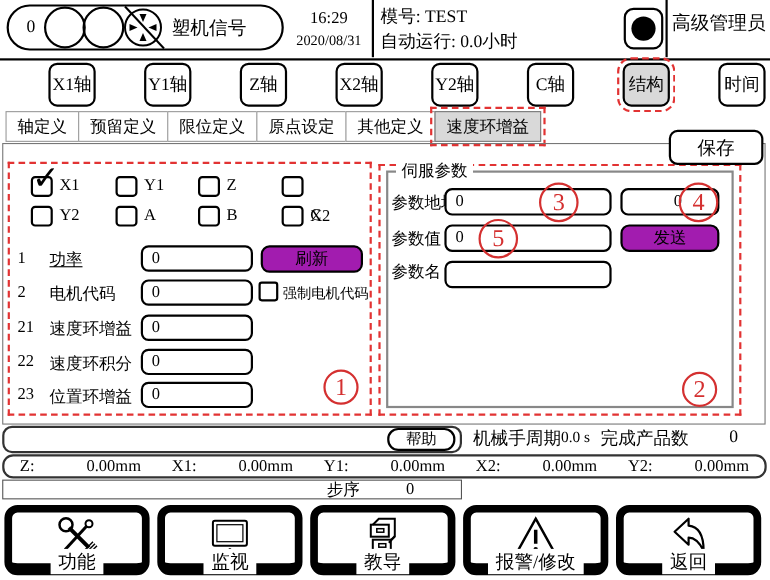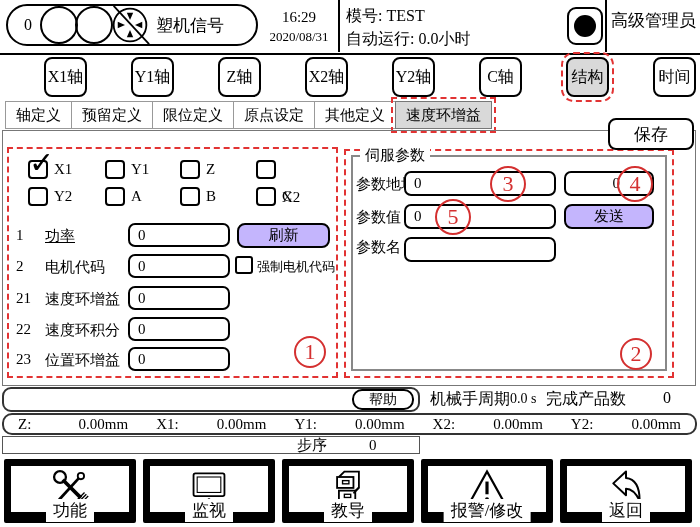--- a/index.html
+++ b/index.html
@@ -40,21 +40,21 @@
     background:#fff;display:flex;align-items:center;justify-content:center;font-size:17px;box-sizing:border-box;z-index:5;}
   .red-panel{position:absolute;border:2px dashed #e23333;box-sizing:border-box;}
   
   .cbx{position:absolute;width:20px;height:19px;border:2px solid #000;border-radius:4px;background:#fff;box-sizing:border-box;}
   .cbx .check{position:absolute;left:-1px;top:-17px;font-size:30px;font-family:"DejaVu Sans",sans-serif;font-weight:bold;}
   .cbx-label{position:absolute;font-size:15px;}
   .small-cbx{position:absolute;width:18px;height:18px;border:2px solid #000;border-radius:3px;background:#fff;box-sizing:border-box;}
   
   .field{position:absolute;border:2px solid #000;border-radius:7px;background:#fff;box-sizing:border-box;
     font-size:15px;display:flex;align-items:center;padding-left:8px;}
-  .btn{position:absolute;border:2px solid #000;border-radius:8px;background:#c4b5fd;box-sizing:border-box;
+  .btn{position:absolute;border:2px solid #000;border-radius:8px;background:#a21caf;box-sizing:border-box;
     display:flex;align-items:center;justify-content:center;font-size:15px;}
   .rownum{position:absolute;font-size:15px;width:26px;}
   .rowlabel{position:absolute;font-size:15px;white-space:nowrap;}
   
   #servo-box{position:absolute;left:351px;top:155px;width:316px;height:216px;border:2px solid #888;box-sizing:border-box;}
   #servo-legend{position:absolute;left:360px;top:146px;background:#fff;padding:0 5px;font-size:15px;z-index:2;}
   
   .anno{position:absolute;border:2px solid #d43030;border-radius:50%;color:#d43030;display:flex;align-items:center;
     justify-content:center;font-size:22px;box-sizing:border-box;background:transparent;z-index:6;}
   
@@ -64,21 +64,21 @@
   .stat-label{position:absolute;top:389px;font-size:16px;white-space:nowrap;}
   .stat-value{position:absolute;top:391px;font-size:14px;}
   #coord-row{position:absolute;left:2px;top:413px;width:695px;height:22px;border:2px solid #333;border-radius:10px;
     box-sizing:border-box;display:flex;align-items:center;}
   .coord-cell{flex:1;display:flex;justify-content:space-between;padding:0 14px;font-size:15px;}
   #step-row{position:absolute;left:2px;top:436px;width:418px;height:18px;border:1px solid #555;box-sizing:border-box;
     display:flex;align-items:center;font-size:15px;}
   #step-row .sl{margin-left:294px;} #step-row .sv{margin-left:42px;}
   
   .tool-btn{position:absolute;top:459px;width:132px;height:64px;border:7px solid #000;border-bottom-width:11px;
-    border-radius:2px;background:#fff;box-sizing:border-box;}
+    border-radius:12px;background:#fff;box-sizing:border-box;}
   .tool-icon{width:100%;height:100%;display:flex;align-items:center;justify-content:center;padding-bottom:4px;box-sizing:border-box;}
   .tool-label{position:absolute;bottom:-10px;left:50%;transform:translateX(-50%);background:#fff;padding:0 7px;
     font-size:17px;white-space:nowrap;}
 </style>
 </head>
 <body>
 
 <div id="screen">
 
   <div id="topbar">

